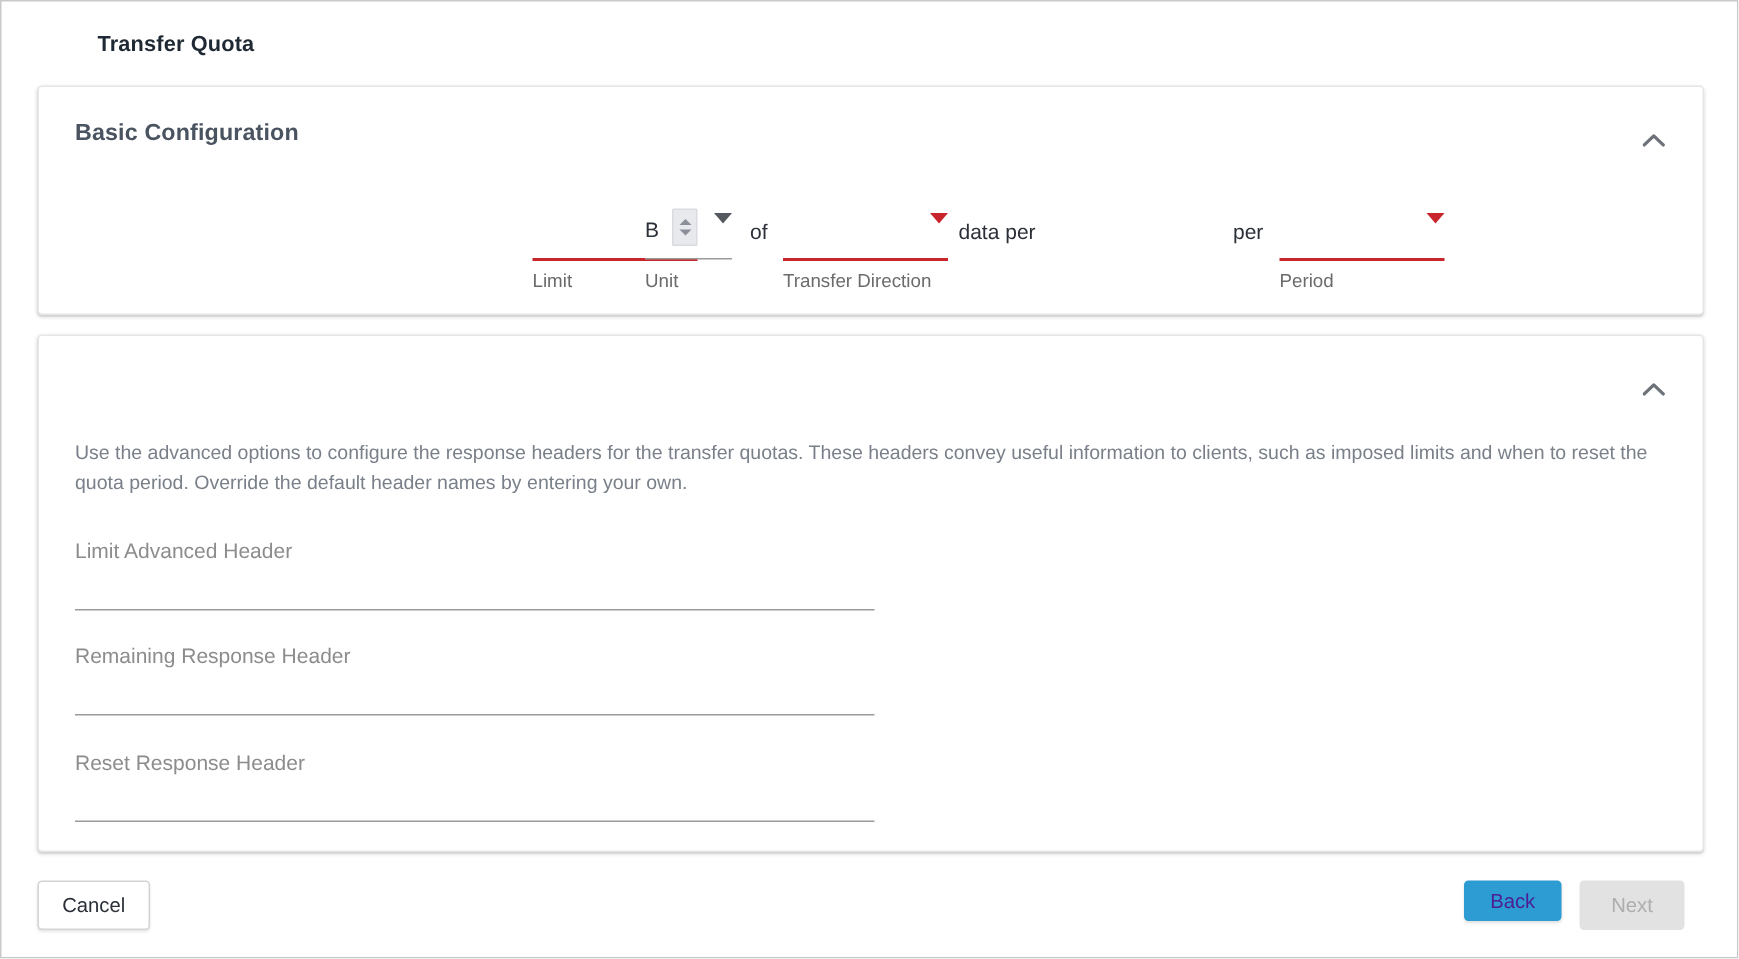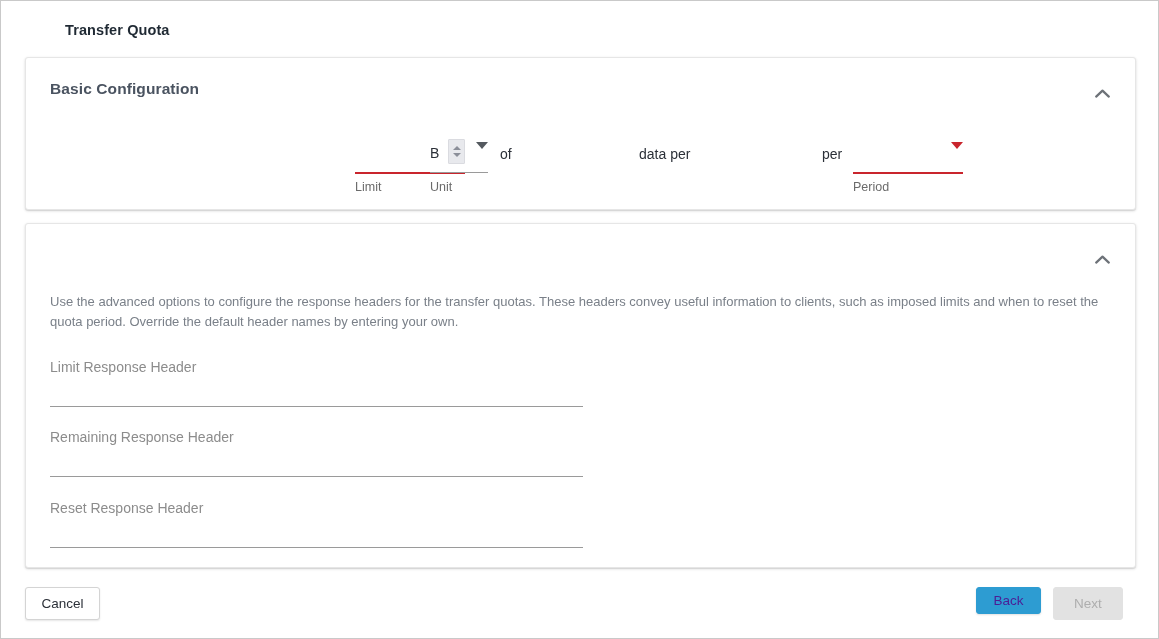--- a/index.html
+++ b/index.html
@@ -241,20 +241,26 @@
 
       <div class="field ok" id="f-unit">
         <span class="fval">B</span>
         <span class="caret"></span>
         <span class="rule"></span>
         <span class="flabel">Unit</span>
       </div>
 
       <span class="phrase ph-of">of</span>
 
+      <div class="field" id="f-dir">
+        <span class="fval"></span>
+        <span class="caret"></span>
+        <span class="rule"></span>
+        <span class="flabel">Transfer Direction</span>
+      </div>
 
       <span class="phrase ph-dataper">data per</span>
 
 
       <span class="phrase ph-per">per</span>
 
       <div class="field" id="f-period">
         <span class="fval"></span>
         <span class="caret"></span>
         <span class="rule"></span>
@@ -270,21 +276,21 @@
       <span class="chev">
         <svg width="15" height="9" viewBox="0 0 15 9">
           <path d="M1.2 7.6 L7.5 1.6 L13.8 7.6" fill="none" stroke="#6d7278" stroke-width="2.2" stroke-linecap="round" stroke-linejoin="round"></path>
         </svg>
       </span>
     </button>
 
     <div class="adv-desc">Use the advanced options to configure the response headers for the transfer quotas. These headers convey useful information to clients, such as imposed limits and when to reset the quota period. Override the default header names by entering your own.</div>
 
     <div class="header-field" id="hf-limit">
-      <span class="hplaceholder">Limit Response Header</span>
+      <span class="hplaceholder">Limit Advanced Header</span>
       <span class="hrule"></span>
     </div>
 
     <div class="header-field" id="hf-remaining">
       <span class="hplaceholder">Remaining Response Header</span>
       <span class="hrule"></span>
     </div>
 
     <div class="header-field" id="hf-reset">
       <span class="hplaceholder">Reset Response Header</span>

